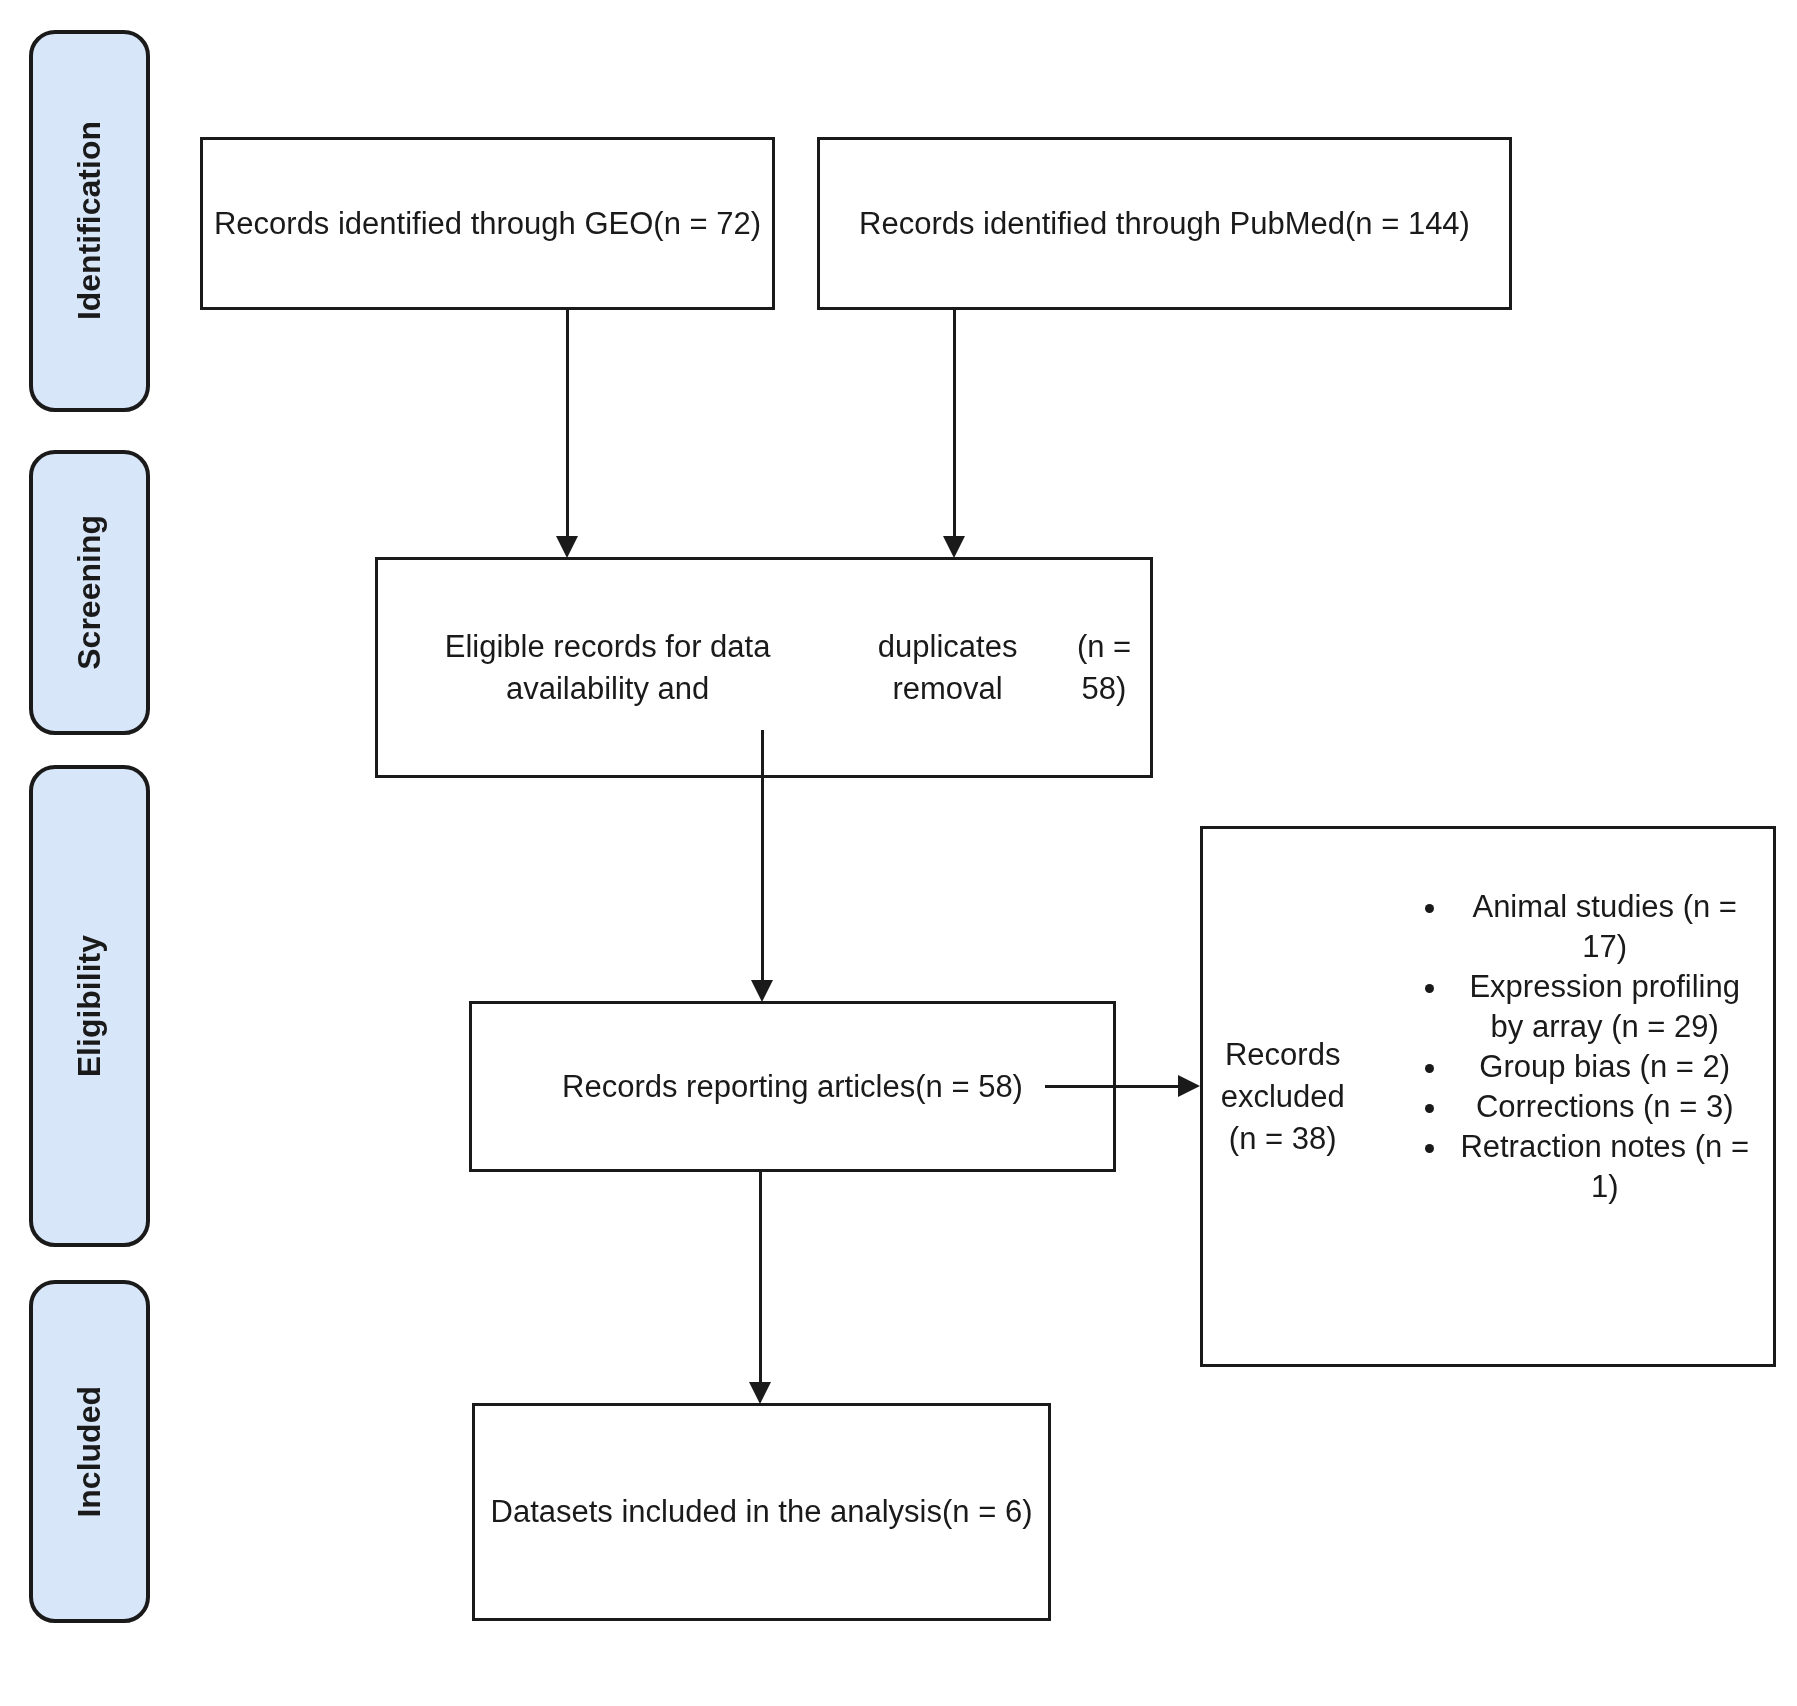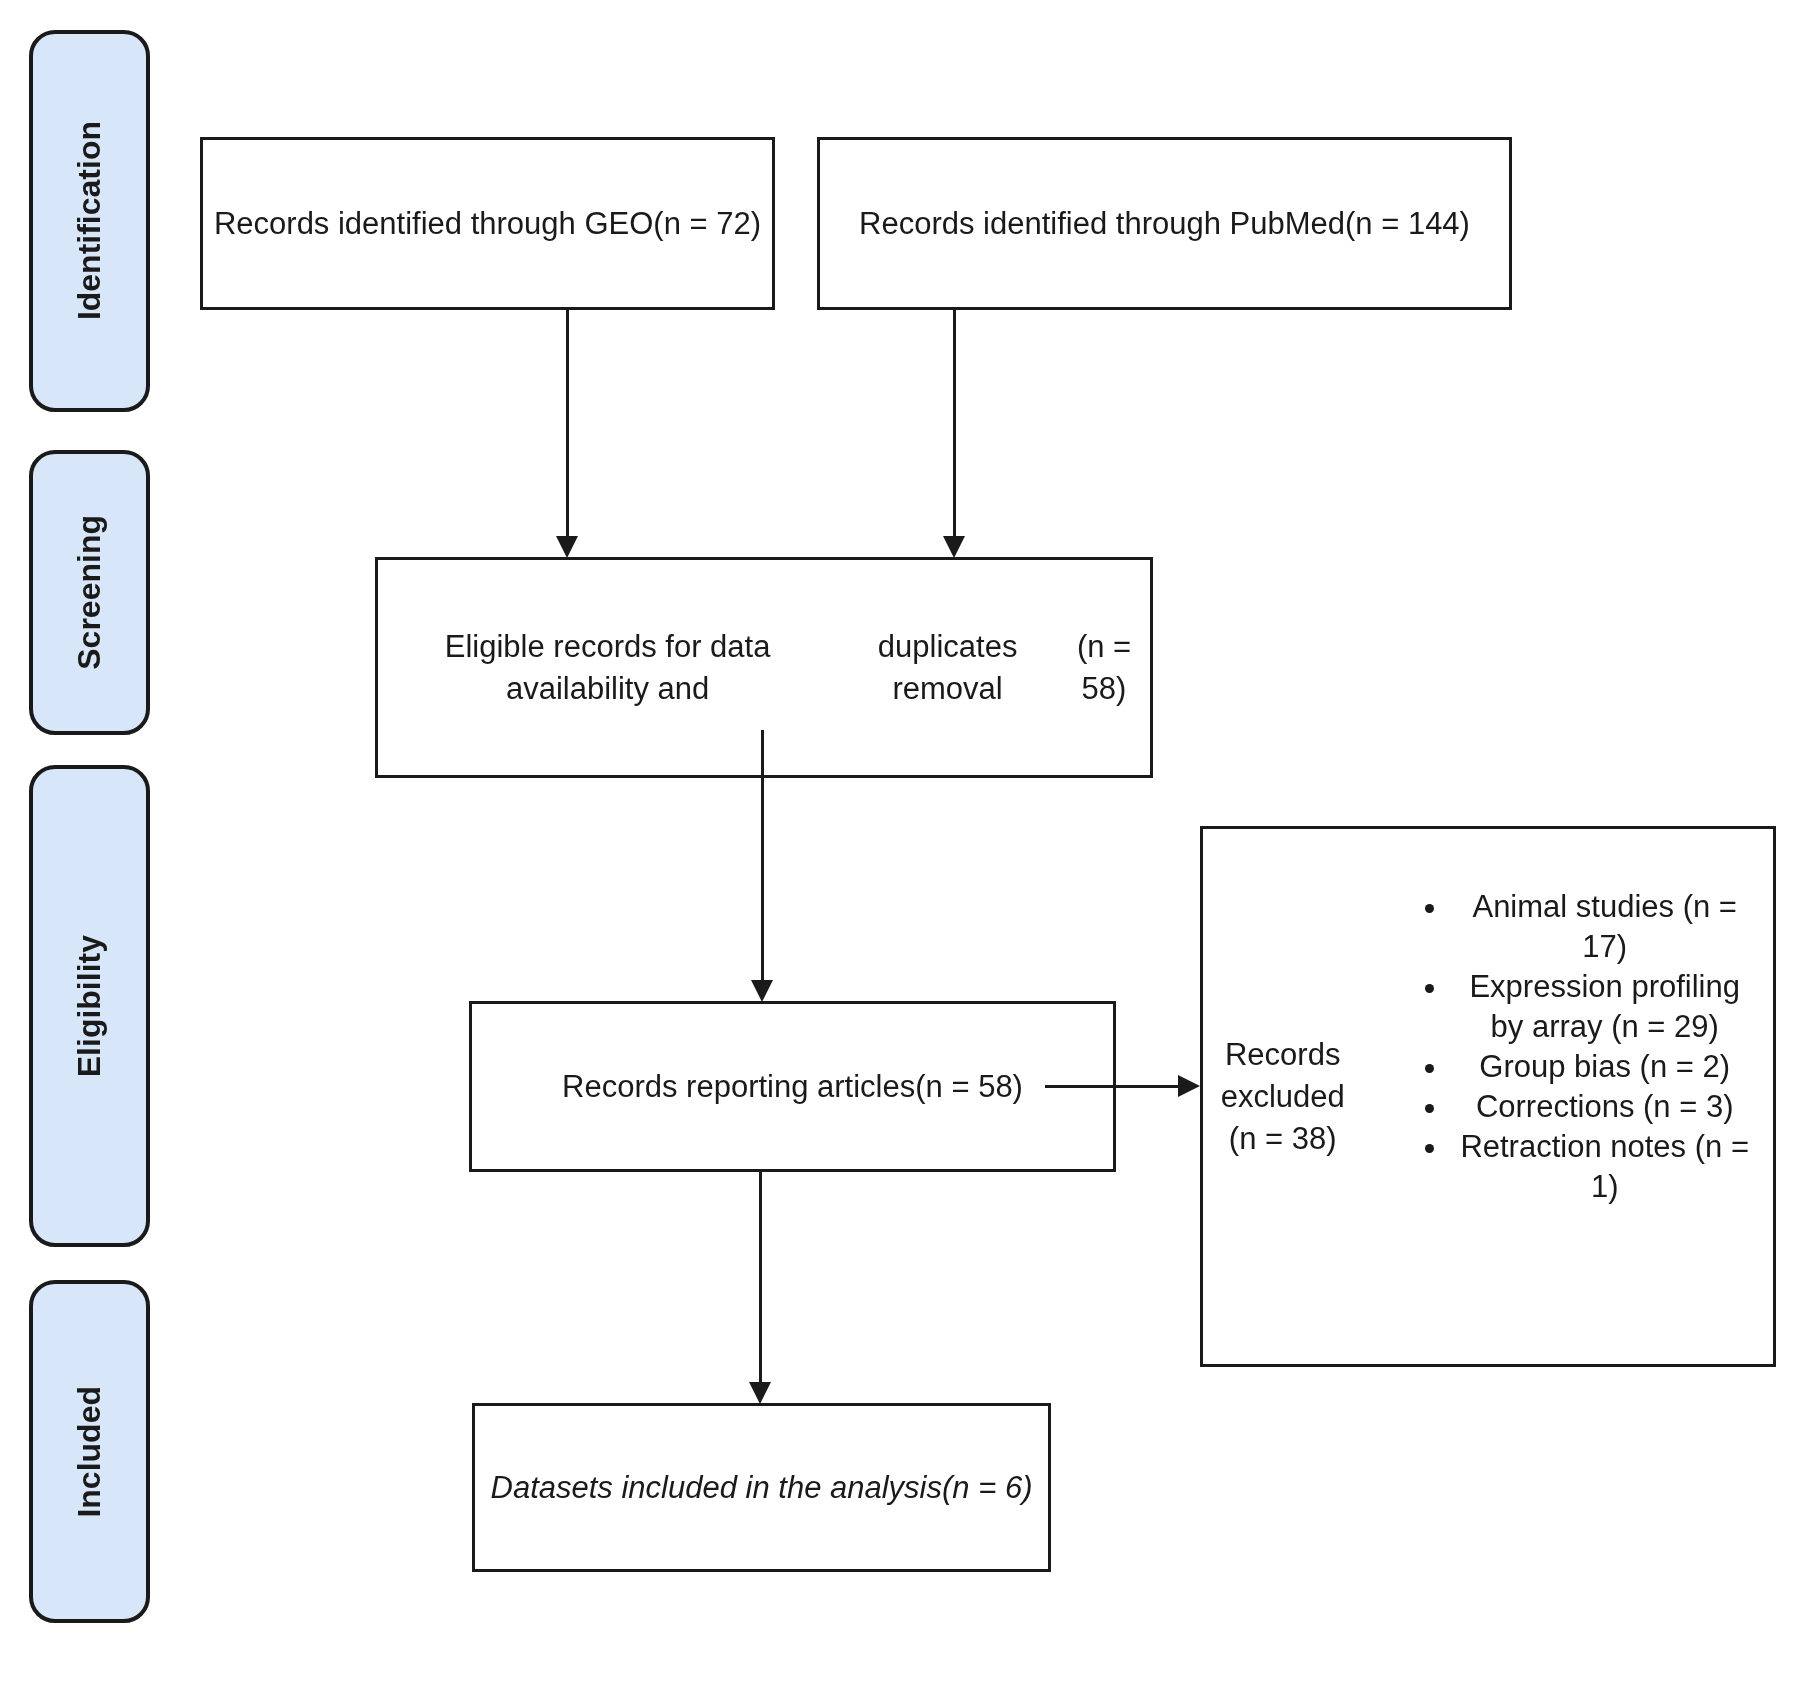--- a/index.html
+++ b/index.html
@@ -53,21 +53,21 @@
     align-items: center;
     justify-content: center;
     text-align: center;
     font-size: 31px;
     line-height: 42px;
   }
   .fbox-geo       { left: 200px;  top: 137px;  width: 575px; height: 173px; }
   .fbox-pubmed    { left: 817px;  top: 137px;  width: 695px; height: 173px; }
   .fbox-eligible  { left: 375px;  top: 557px;  width: 778px; height: 221px; }
   .fbox-reporting { left: 469px;  top: 1001px; width: 647px; height: 171px; }
-  .fbox-datasets  { left: 472px;  top: 1403px; width: 579px; height: 169px; font-style: italic; }
+  .fbox-datasets  { left: 472px;  top: 1403px; width: 579px; height: 218px; }
 
   .fbox-excluded {
     left: 1200px; top: 826px; width: 576px; height: 541px;
     justify-content: flex-start;
   }
   .fbox-excluded .excl-title { text-align: center; }
   .fbox-excluded ul {
     margin: 58px 0 0 0;
     padding: 0 20px 0 88px;
     list-style: disc;

